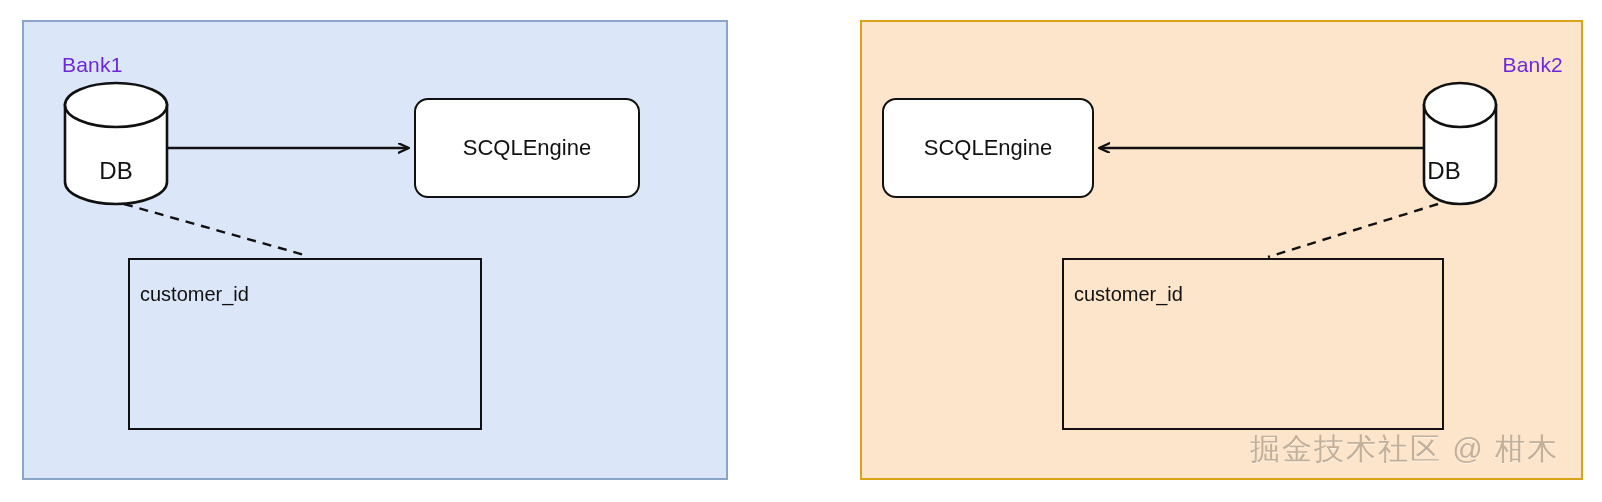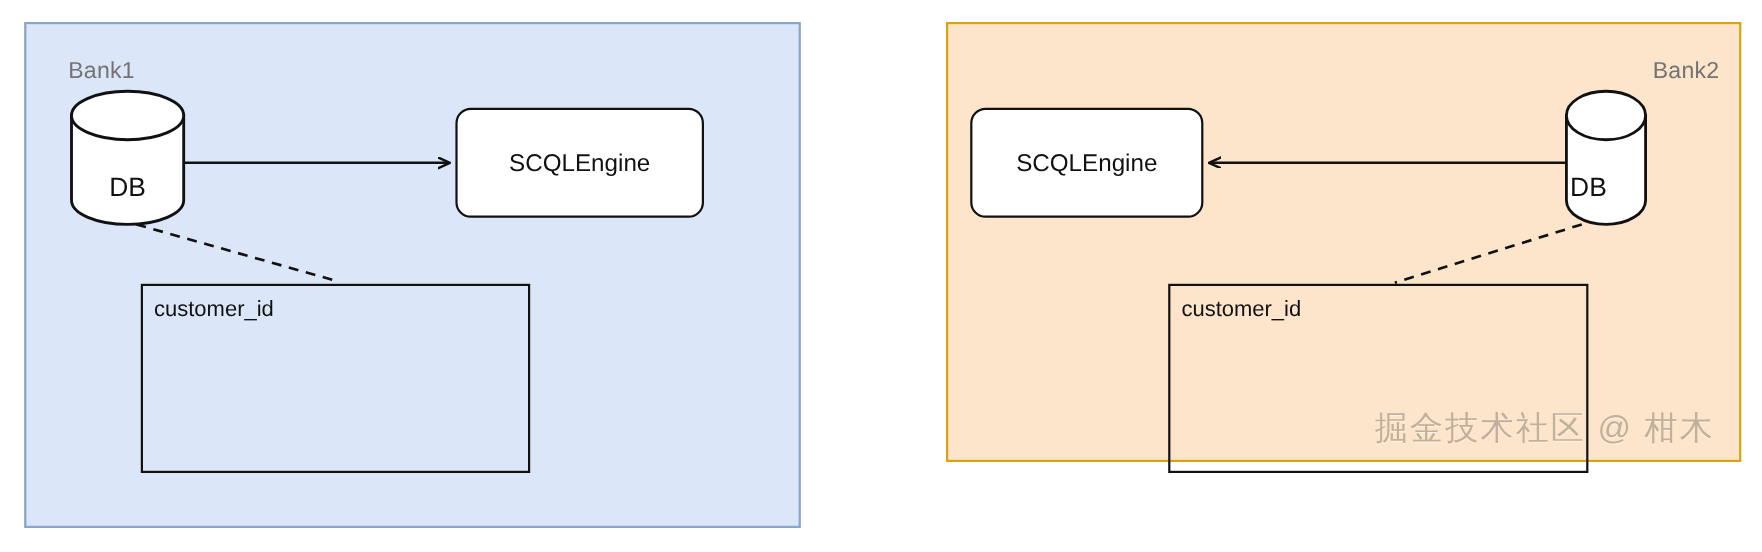--- a/index.html
+++ b/index.html
@@ -33,29 +33,29 @@
     top: 20px;
     width: 706px;
     height: 460px;
     background: #dce6f9;
     border: 2px solid #8ba4c9;
   }
   #panel-bank2 {
     left: 860px;
     top: 20px;
     width: 723px;
-    height: 400px;
+    height: 460px;
     background: #fde5cb;
     border: 2px solid #d9a318;
     padding-left: 21px;
   }
   .panel-label {
     position: absolute;
     font-size: 21px;
-    color: #737373;
+    color: #6d28d9;
     letter-spacing: 0.2px;
     white-space: nowrap;
   }
   #label-bank1 {
     left: 38px;
     top: 31px;
   }
   #label-bank2 {
     right: 18px;
     top: 31px;
@@ -122,20 +122,21 @@
   .table-title {
     box-sizing: border-box;
     height: 53px;
     line-height: 51px;
     text-align: center;
     font-size: 21px;
     color: #111111;
     border-bottom: 2.5px solid #111111;
   }
   .table-fields {
+    padding-top: 13px;
   }
   .table-field {
     font-size: 20px;
     color: #111111;
     padding-left: 10px;
     height: 58px;
     line-height: 42px;
     white-space: nowrap;
   }
   .watermark {

